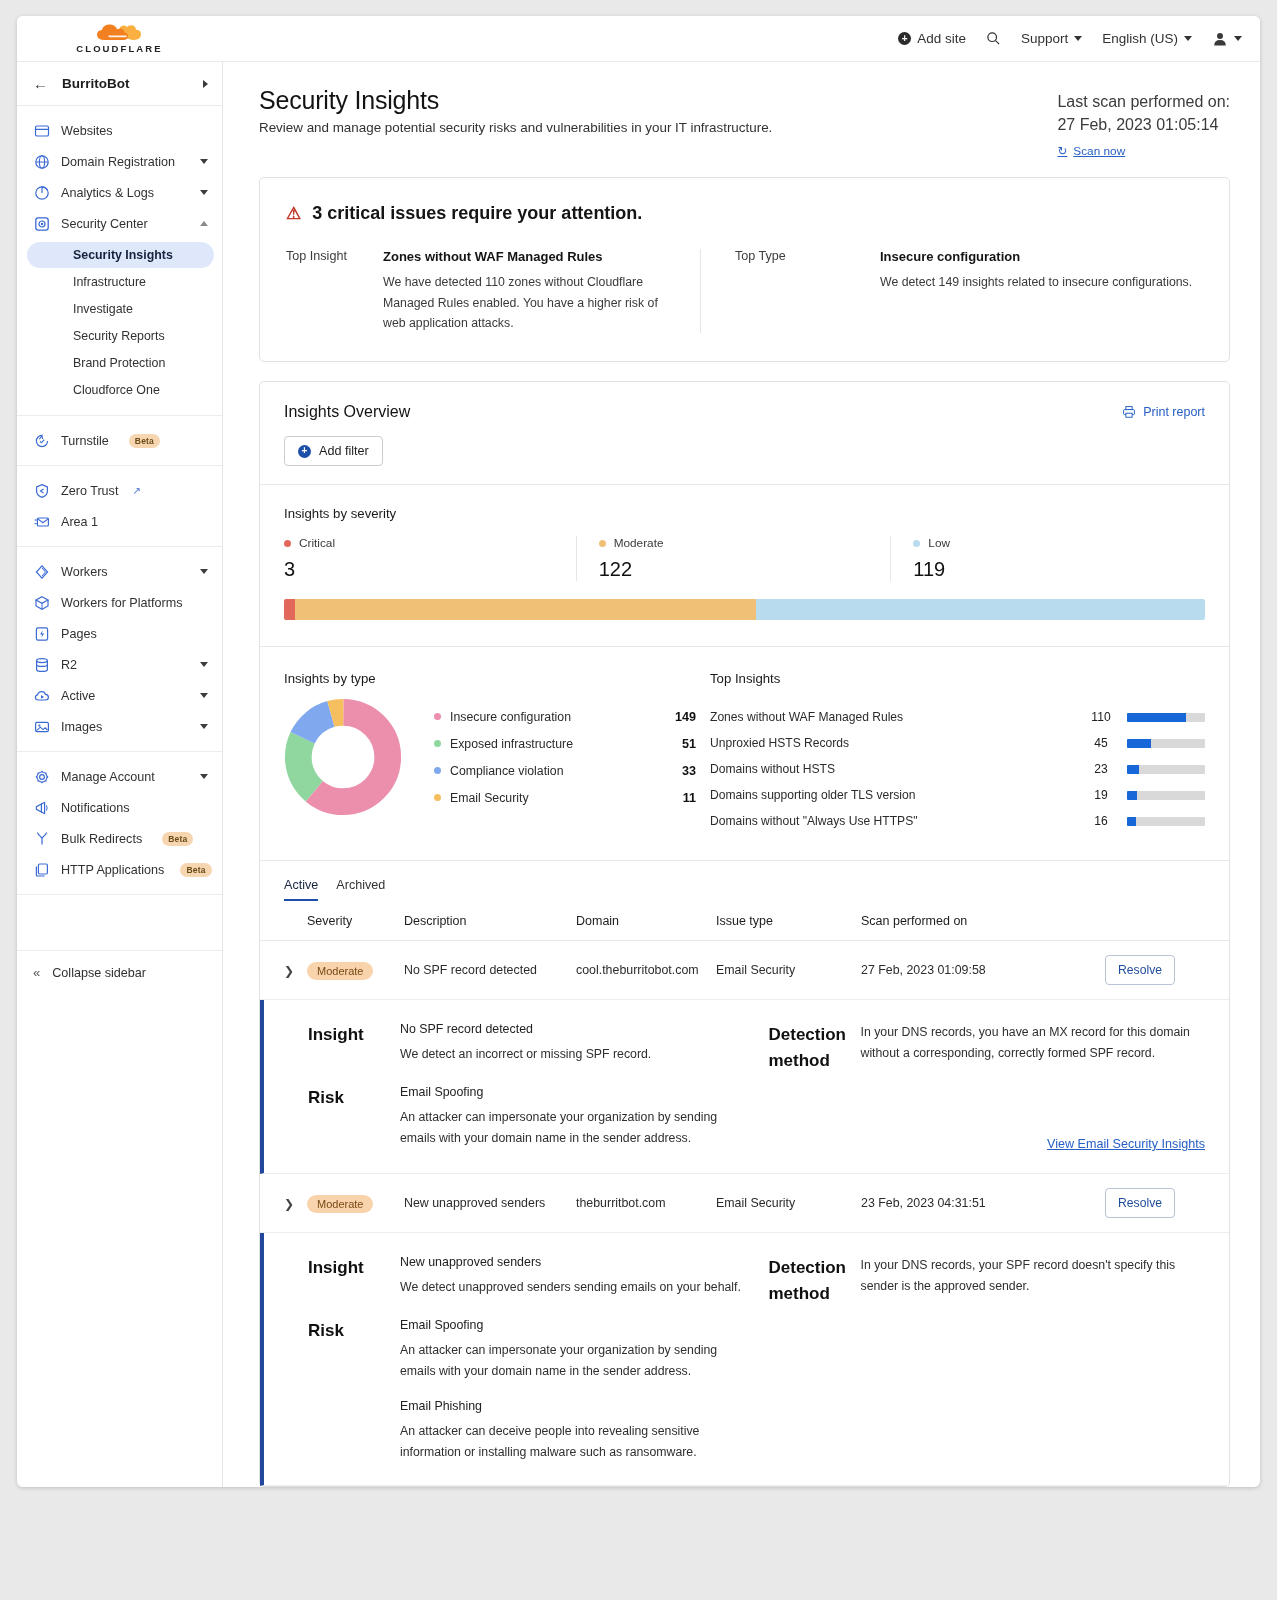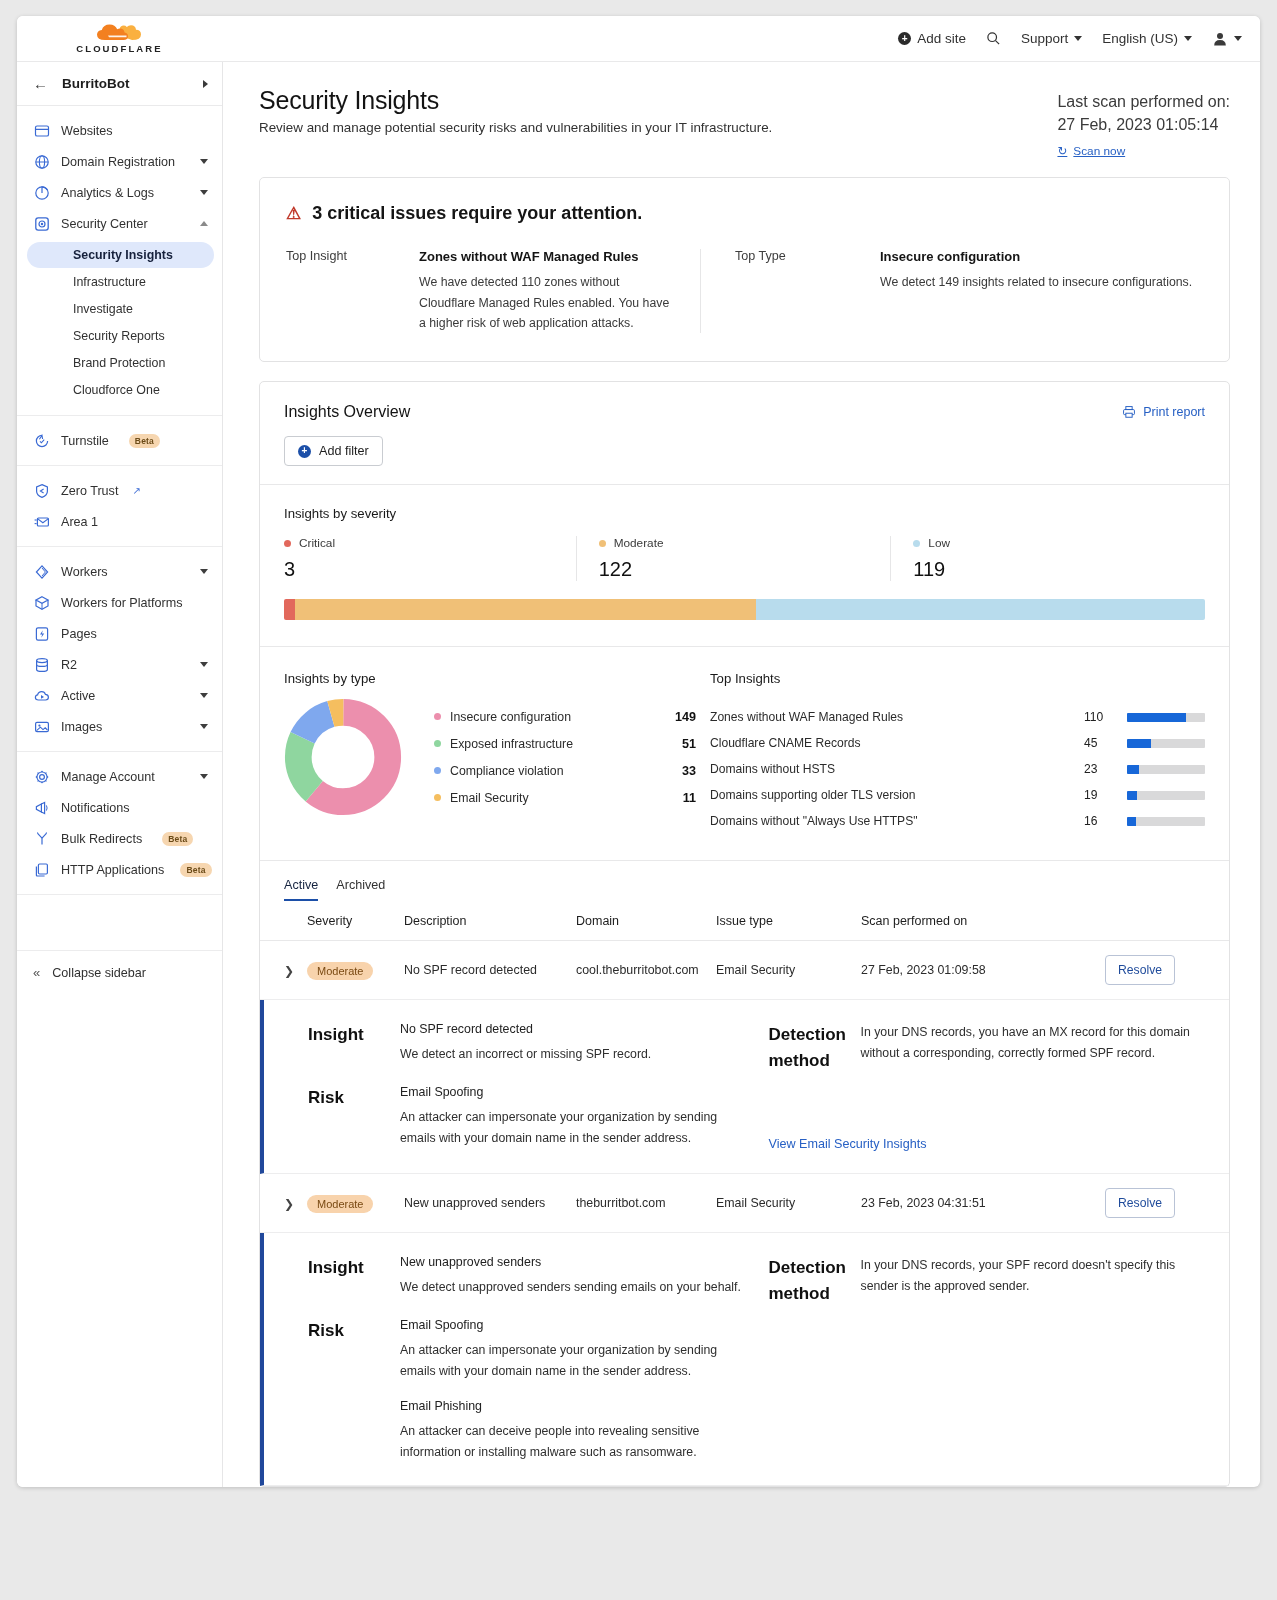--- a/index.html
+++ b/index.html
@@ -102,21 +102,21 @@
   .refresh-ico { color: #2760c4; font-size: 12px; }
 
   .card {
     border: 1px solid #e2e2e3; border-radius: 5px; background: #fff; margin-top: 19px;
   }
   .alert-card { padding: 25px 26px 28px 26px; }
   .alert-title { display:flex; align-items:center; gap: 11px; font-size: 18px; font-weight: 700; color: #151515; }
   .warn-ico { color: #c0392b; font-size: 17px; line-height: 1; }
   .alert-cols { display: flex; margin-top: 25px; }
   .alert-col { display: flex; gap: 0; }
-  .alert-col.first { flex: 0 0 415px; padding-right: 26px; border-right: 1px solid #e6e6e7; gap: 36px; }
+  .alert-col.first { flex: 0 0 415px; padding-right: 26px; border-right: 1px solid #e6e6e7; }
   .alert-col.second { padding-left: 34px; gap: 48px; }
   .alert-key { font-size: 12.6px; color: #3d3d3d; width: 97px; flex: 0 0 97px; }
   .alert-val-h { font-size: 13px; font-weight: 700; color: #141414; }
   .alert-val-p { font-size: 12.3px; color: #3a3a3a; line-height: 1.65; margin-top: 8px; }
 
   
   .ov-head { display:flex; align-items:center; padding: 21px 24px 0 24px; }
   .ov-title { font-size: 16px; color: #131313; }
   .print-link { margin-left:auto; display:flex; align-items:center; gap:7px; cursor:pointer; color:#2760c4; font-size:12.5px; }
   .addfilter-row { padding: 15px 24px 18px 24px; border-bottom: 1px solid #e8e8e9; }
@@ -146,21 +146,21 @@
   .donut-row { display:flex; align-items:center; margin-top: 12px; }
   .donut { width: 118px; height: 118px; flex:0 0 118px; }
   .legend { margin-left: 32px; flex:1; }
   .legend-row { display:flex; align-items:center; padding: 6.5px 0; }
   .legend-lbl { font-size:12.3px; color:#2b2b2b; margin-left:9px; flex:1; }
   .legend-val { font-size:12.6px; font-weight:700; color:#111; }
   .type-right { flex:1; padding-left: 14px; }
   .ti-list { margin-top: 18px; }
   .ti-row { display:flex; align-items:center; padding: 6px 0; }
   .ti-lbl { font-size:12.1px; color:#2b2b2b; flex:1; }
-  .ti-val { font-size:12.1px; color:#202020; width:34px; text-align:left; margin-right:9px; }
+  .ti-val { font-size:12.1px; color:#202020; width:34px; text-align:center; margin-right:9px; }
   .ti-track { width: 78px; height: 9px; background:#d9d9da; border-radius:1px; overflow:hidden; }
   .ti-fill { height:100%; background:#1767d8; }
 
   
   .tabs { display:flex; gap:18px; padding: 17px 24px 0 24px; }
   .tab { font-size:12.6px; color:#333; padding-bottom:7px; cursor:pointer; }
   .tab.active { color:#15233f; border-bottom: 2px solid #1c4fa8; }
   .thead {
     display:flex; padding: 13px 24px 12px 24px; border-bottom:1px solid #e8e8e9;
     font-size:12.5px; color:#1d1d1d;
@@ -190,21 +190,21 @@
   }
   .detail-col { flex:1; }
   .detail-col.right { padding-left: 24px; }
   .drow { display:flex; margin-bottom: 20px; }
   .dkey { flex:0 0 92px; font-size:17px; font-weight:700; color:#101010; line-height:1.5; }
   .dval { flex:1; }
   .dval .h { font-size:12.4px; color:#222; }
   .dval .p { font-size:12.3px; color:#2f2f2f; line-height:1.68; margin-top: 8px; }
   .dval .p.tight { margin-top: 4px; }
   .detail-link {
-    text-align:left; font-size:12.6px; color:#2760c4; cursor:pointer;
+    text-align:right; font-size:12.6px; color:#2760c4; text-decoration:underline; cursor:pointer;
   }
   .detail-foot { margin-top: 8px; }
 </style>
 </head>
 <body>
 
 <div class="page">
 
   <div class="topbar">
     <div class="logo-wrap">
@@ -592,21 +592,21 @@
             <div class="block-title">Top Insights</div>
             <div class="ti-list" id="ti-list">
                 <div class="ti-row">
                   <span class="ti-lbl">Zones without WAF Managed Rules</span>
                   <span class="ti-val">110</span>
                   <span class="ti-track">
                     <span class="ti-fill" style="display:block;width:75.86206896551724%"></span>
                   </span>
                 </div>
                 <div class="ti-row">
-                  <span class="ti-lbl">Cloudflare CNAME Records</span>
+                  <span class="ti-lbl">Unproxied HSTS Records</span>
                   <span class="ti-val">45</span>
                   <span class="ti-track">
                     <span class="ti-fill" style="display:block;width:31.03448275862069%"></span>
                   </span>
                 </div>
                 <div class="ti-row">
                   <span class="ti-lbl">Domains without HSTS</span>
                   <span class="ti-val">23</span>
                   <span class="ti-track">
                     <span class="ti-fill" style="display:block;width:15.862068965517242%"></span>

